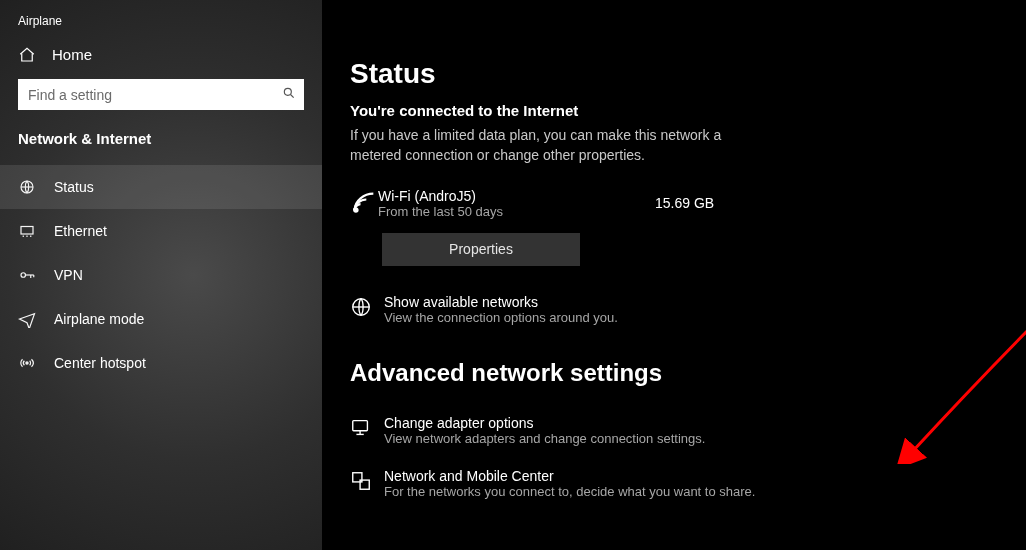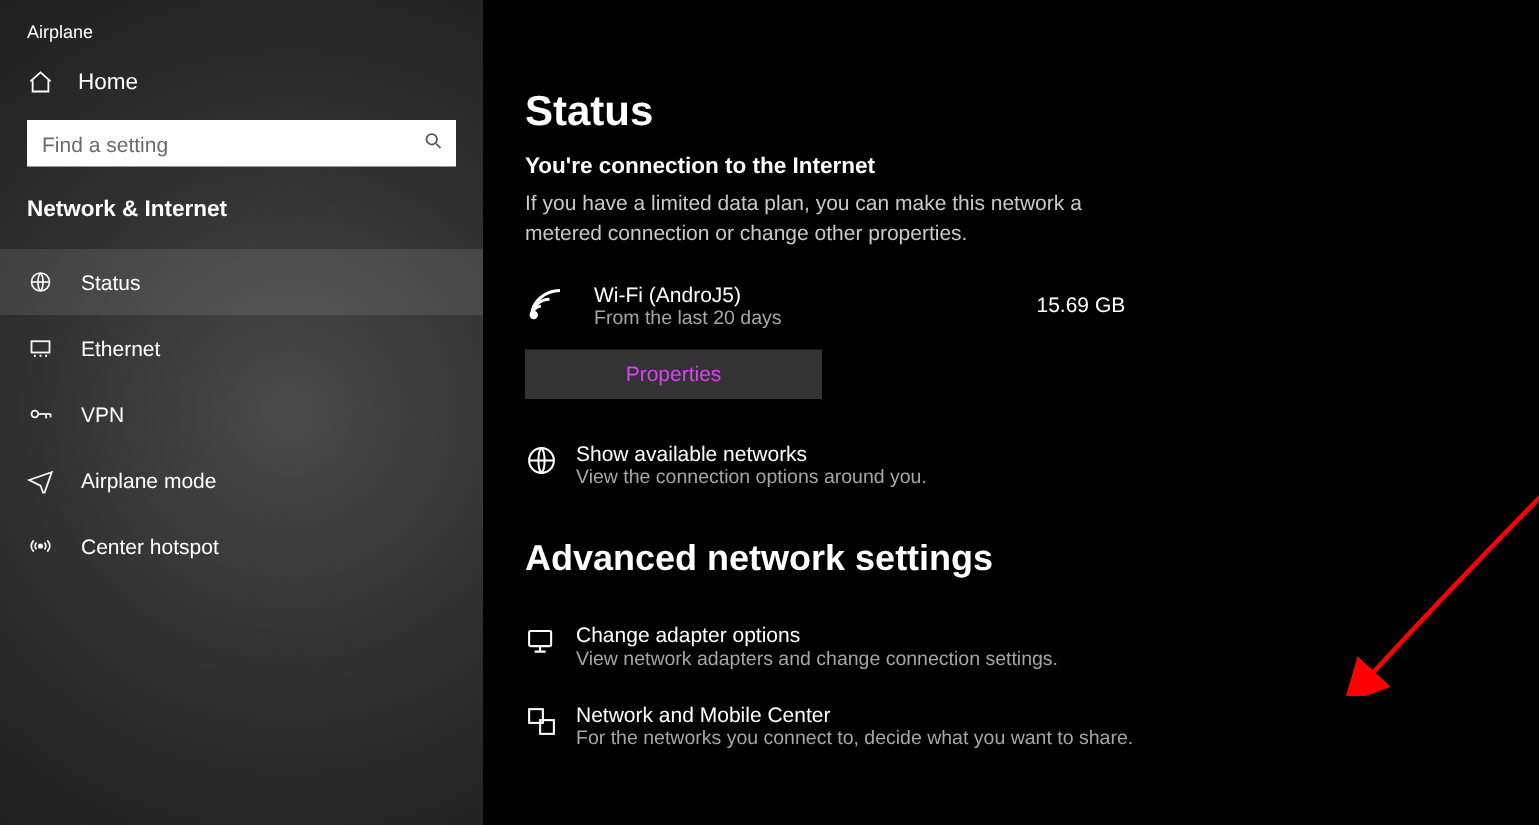--- a/index.html
+++ b/index.html
@@ -25,27 +25,27 @@
   .search-box .placeholder { flex:1; color:#6b6b6b; }
   .search-box svg { width:14px; height:14px; }
   .section-heading { font-size:15px; font-weight:600; padding:2px 18px 18px 18px; }
   .nav-item { display:flex; align-items:center; gap:18px; padding:13px 0 13px 18px; font-size:14px; cursor:pointer;}
   .nav-item.selected { background: rgba(255,255,255,0.10); position:relative;}
   .nav-item .icon { width:18px; height:18px; display:flex; align-items:center; justify-content:center; opacity:.95;}
   .main { flex:1; background:#000; padding:20px 36px 0 28px; position:relative; overflow:hidden;}
   .page-title { font-size:28px; font-weight:600; margin-top:38px; margin-bottom:12px; }
   .subhead { font-size:15px; font-weight:600; margin-bottom:6px; }
   .body-text { font-size:14px; color:#c9c9c9; max-width:420px; line-height:1.45; }
-  .conn-row { display:flex; align-items:center; gap:18px; margin-top:22px;}
+  .conn-row { display:flex; align-items:center; margin-top:22px;}
   .conn-row .wifi-icon { width:28px; height:28px; }
   .conn-name { font-size:14px; }
   .conn-sub { font-size:13px; color:#a6a6a6; }
   .conn-usage { margin-left:152px; font-size:14px; }
   .btn-row { display:flex; gap:10px; margin-top:14px; }
-  .btn { background:#333; color:#d946ef; border:none; height:33px; width:198px; font-size:14px; cursor:pointer; }
+  .btn { background:#333; color:#e5e5e5; border:none; height:33px; width:198px; font-size:14px; cursor:pointer;margin-left:32px; }
   .link-block { display:flex; gap:12px; margin-top:28px; align-items:flex-start; cursor:pointer;}
   .link-block .lb-icon { width:22px; height:22px; margin-top:2px;}
   .link-title { font-size:14px; }
   .link-sub { font-size:13px; color:#a6a6a6; }
   .adv-heading { font-size:24px; font-weight:700; margin-top:34px; }
   
   .arrow-svg { position:absolute; left:572px; top:304px; width:170px; height:160px; pointer-events:none; }
 </style>
 </head>
 <body>
@@ -129,35 +129,35 @@
             <path d="M8.5 9c-1.7 1.7-1.7 4.3 0 6M15.5 9c1.7 1.7 1.7 4.3 0 6"></path>
             <circle cx="12" cy="12" r="1.5" fill="#fff"></circle>
           </svg>
       </span>
       <span>Center hotspot</span>
     </div>
   </div>
 
   <div class="main">
     <div class="page-title">Status</div>
-    <div class="subhead">You're connection to the Internet</div>
+    <div class="subhead">You're connected to the Internet</div>
     <div class="body-text">If you have a limited data plan, you can make this network a metered connection or change other properties.</div>
 
     <div class="conn-row">
       <span class="wifi-icon">
         <svg viewBox="0 0 24 24" width="28" height="28" fill="none" stroke="#fff" stroke-width="1.8">
             <path d="M4 18c0-8 8-14 16-14"></path>
             <path d="M4 18c0-5 5-9 10-9"></path>
             <path d="M4 18c0-2.5 2.5-5 5-5"></path>
             <circle cx="5" cy="18" r="1.5" fill="#fff"></circle>
           </svg>
       </span>
       <div>
         <div class="conn-name">Wi-Fi (AndroJ5)</div>
-        <div class="conn-sub">From the last 20 days</div>
+        <div class="conn-sub">From the last 50 days</div>
       </div>
       <div class="conn-usage">15.69 GB</div>
     </div>
 
     <div class="btn-row">
       <button class="btn">Properties</button>
     </div>
 
     <div class="link-block">
       <span class="lb-icon">

